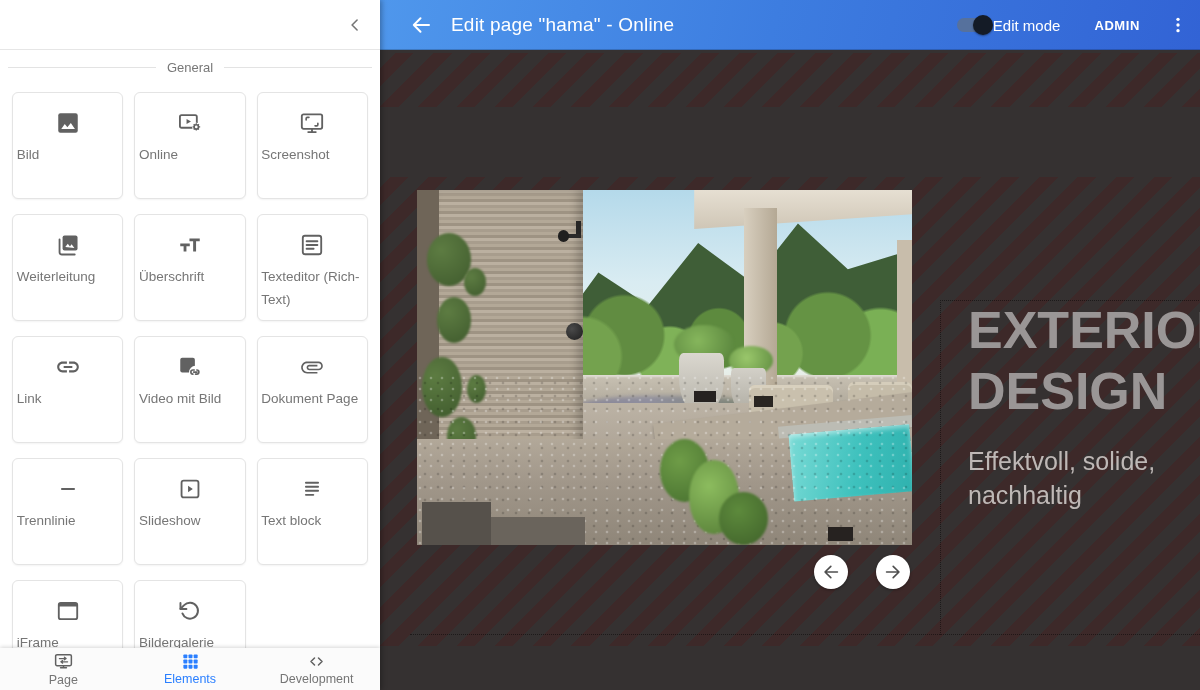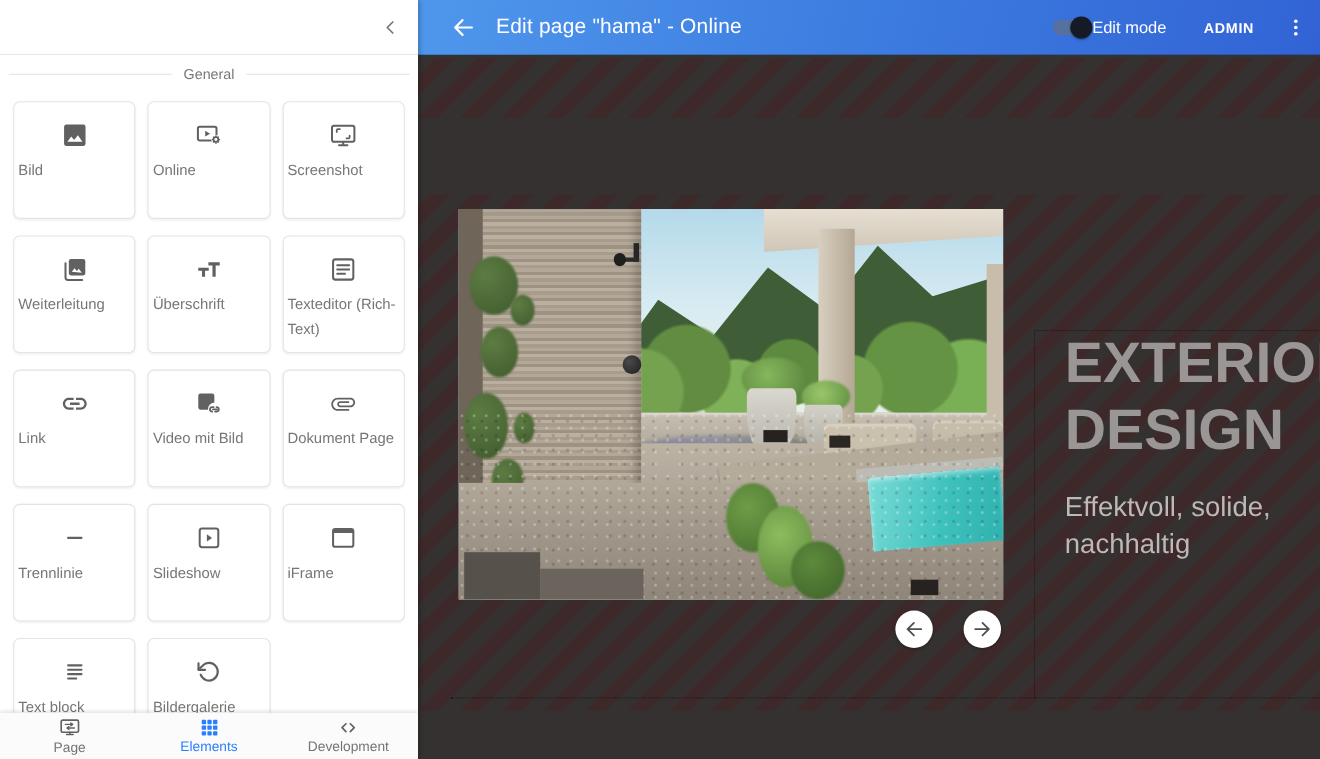--- a/index.html
+++ b/index.html
@@ -340,34 +340,34 @@
       <div class="tile">
         <svg width="26" height="26" viewBox="0 0 24 24">
           <rect x="4.2" y="4.2" width="15.6" height="15.6" rx="2" fill="none" stroke="#616161" stroke-width="1.7"></rect>
           <path d="M10.2 9l4.4 3-4.4 3z" fill="#616161"></path>
         </svg>
         <div class="label">Slideshow</div>
       </div>
 
       <div class="tile">
         <svg width="26" height="26" viewBox="0 0 24 24">
-          <rect x="3.5" y="4.5" width="17" height="15" rx="1.8" fill="none" stroke="#616161" stroke-width="1.7"></rect>
-          <path d="M5.3 4.5h13.4c1 0 1.8.8 1.8 1.8v1.5H3.5V6.3c0-1 .8-1.8 1.8-1.8z" fill="#616161"></path>
-        </svg>
-        <div class="label">iFrame</div>
-      </div>
-
-      <div class="tile">
-        <svg width="26" height="26" viewBox="0 0 24 24">
           <rect x="5.5" y="5.4" width="13" height="1.8" rx=".9" fill="#616161"></rect>
           <rect x="5.5" y="9.1" width="13" height="1.8" rx=".9" fill="#616161"></rect>
           <rect x="5.5" y="12.8" width="13" height="1.8" rx=".9" fill="#616161"></rect>
           <rect x="5.5" y="16.5" width="8.6" height="1.8" rx=".9" fill="#616161"></rect>
         </svg>
         <div class="label">Text block</div>
+      </div>
+
+      <div class="tile">
+        <svg width="26" height="26" viewBox="0 0 24 24">
+          <rect x="3.5" y="4.5" width="17" height="15" rx="1.8" fill="none" stroke="#616161" stroke-width="1.7"></rect>
+          <path d="M5.3 4.5h13.4c1 0 1.8.8 1.8 1.8v1.5H3.5V6.3c0-1 .8-1.8 1.8-1.8z" fill="#616161"></path>
+        </svg>
+        <div class="label">iFrame</div>
       </div>
 
 
       <div class="tile">
         <svg width="26" height="26" viewBox="0 0 24 24">
           <path d="M5 14.2a7.4 7.4 0 1 0 1.6-7.6L3.2 9.9" fill="none" stroke="#616161" stroke-width="1.8" stroke-linecap="round"></path>
           <path d="M3.2 4.6v5.5h5.5" fill="none" stroke="#616161" stroke-width="1.8" stroke-linecap="round" stroke-linejoin="round"></path>
         </svg>
         <div class="label">Bildergalerie</div>
       </div>

